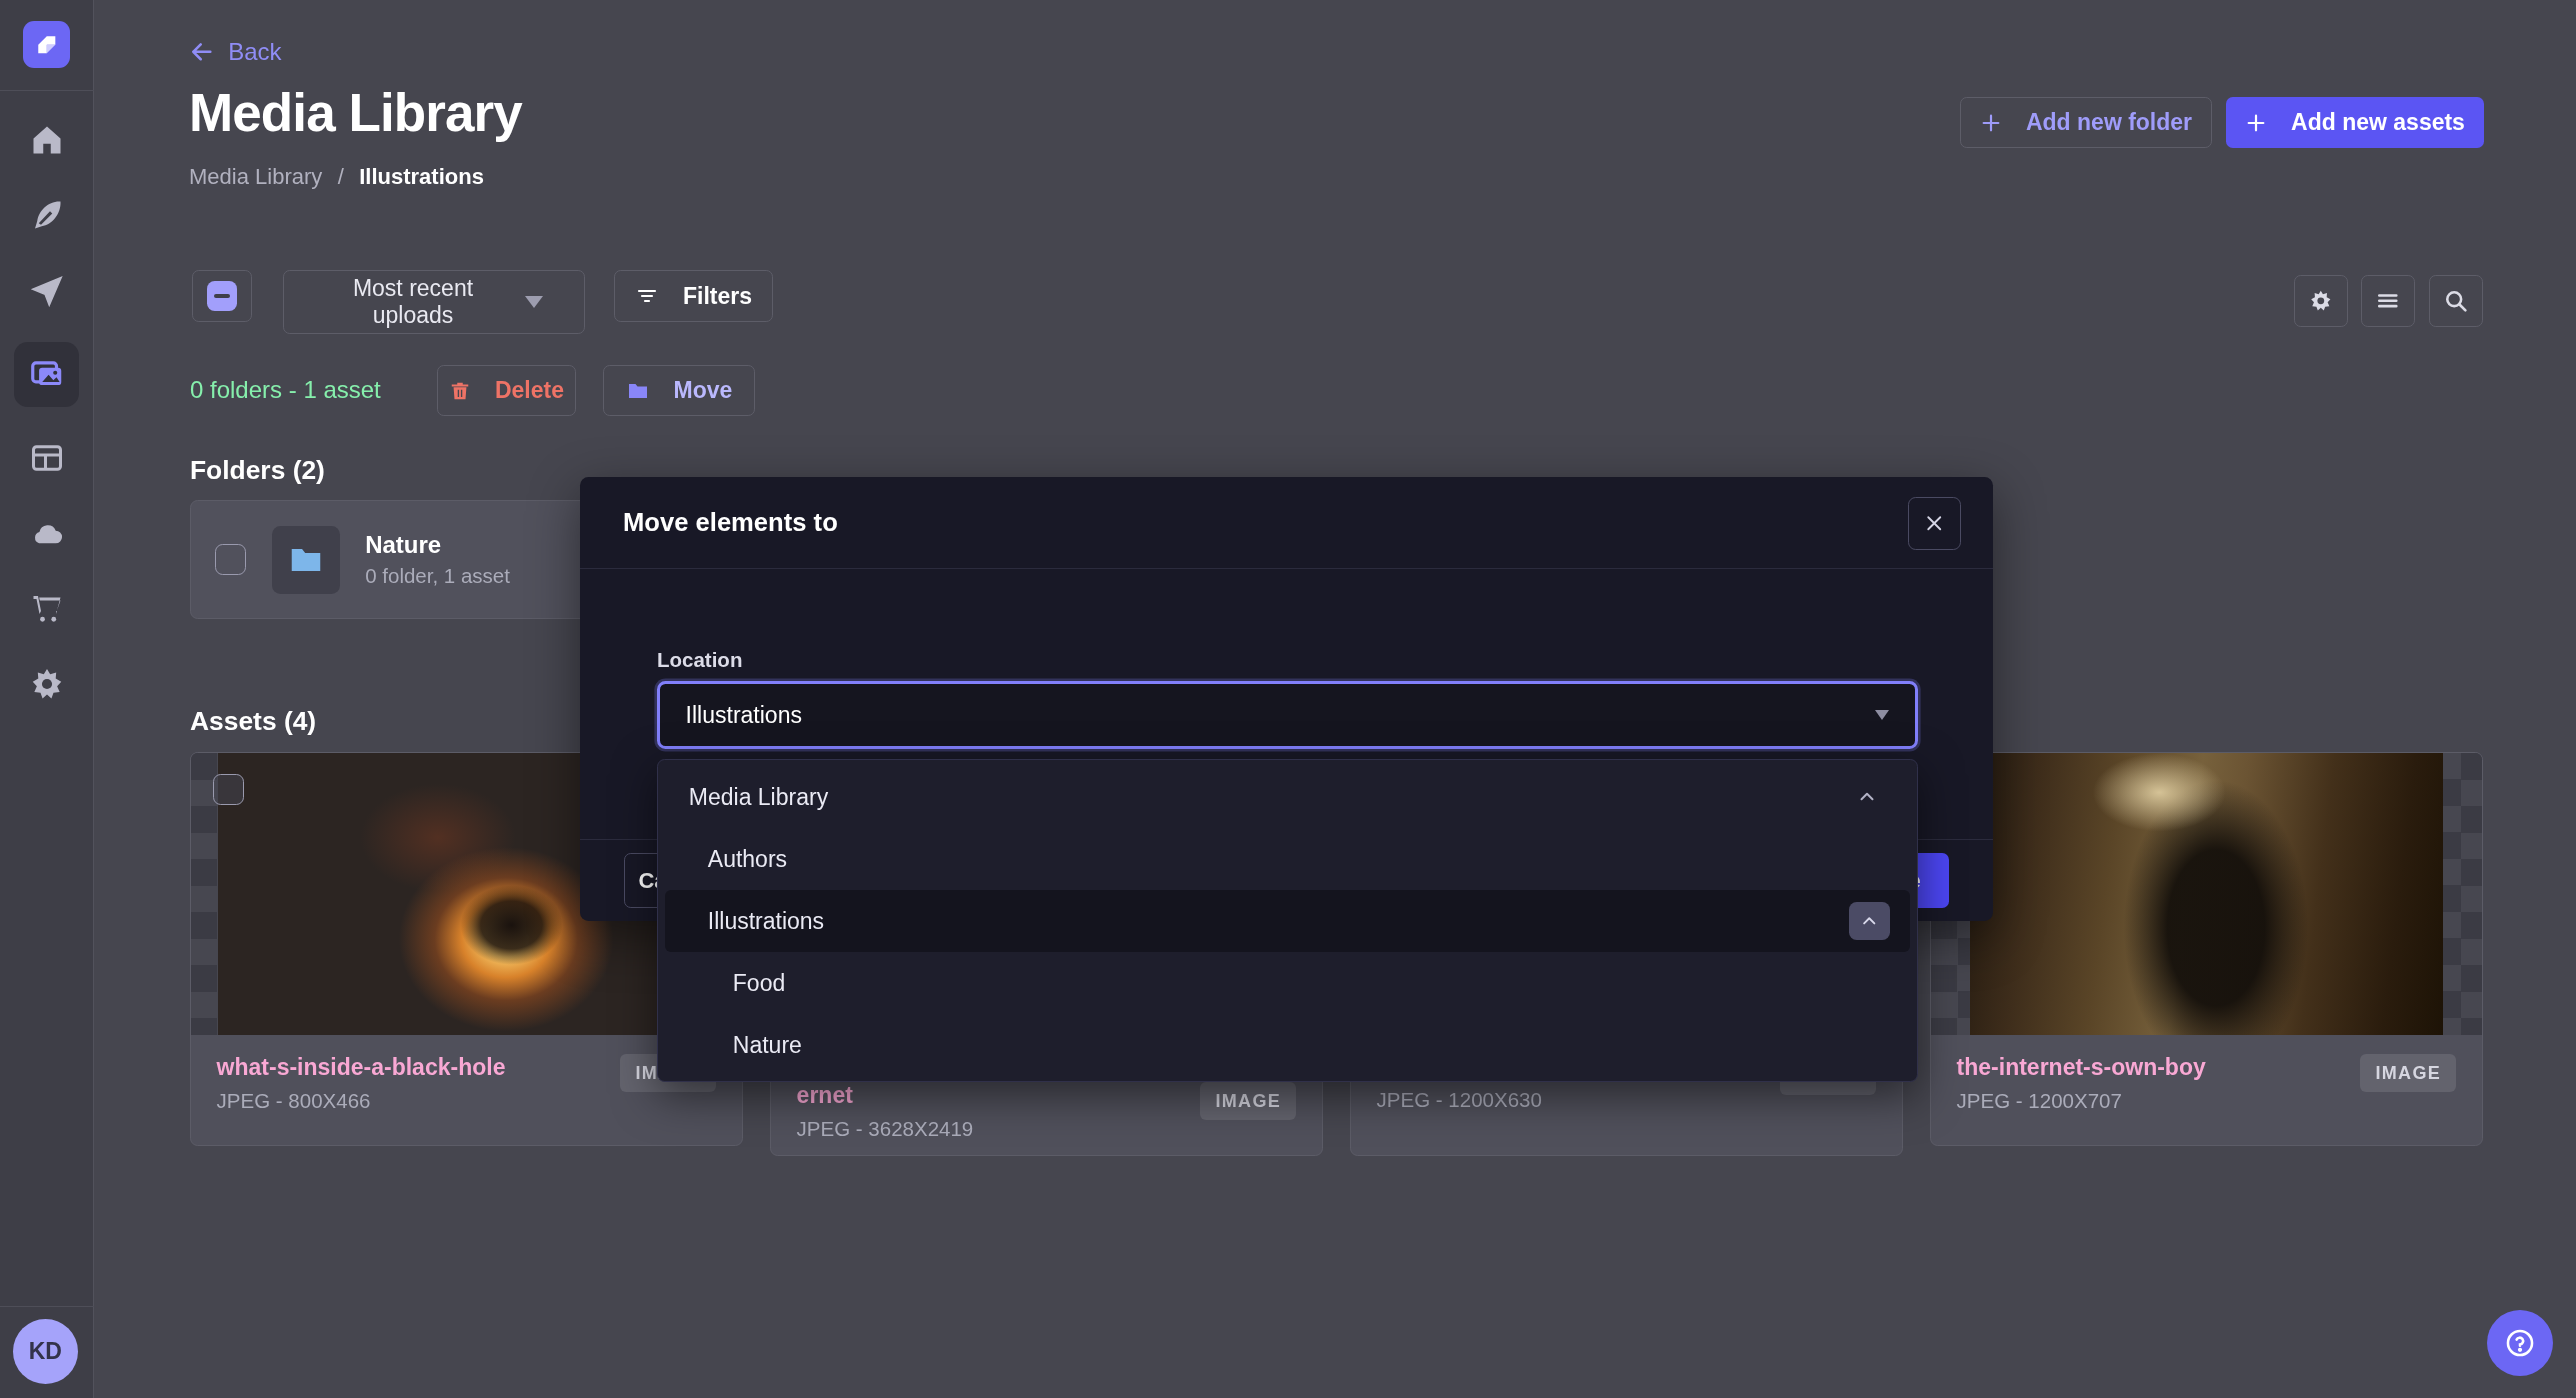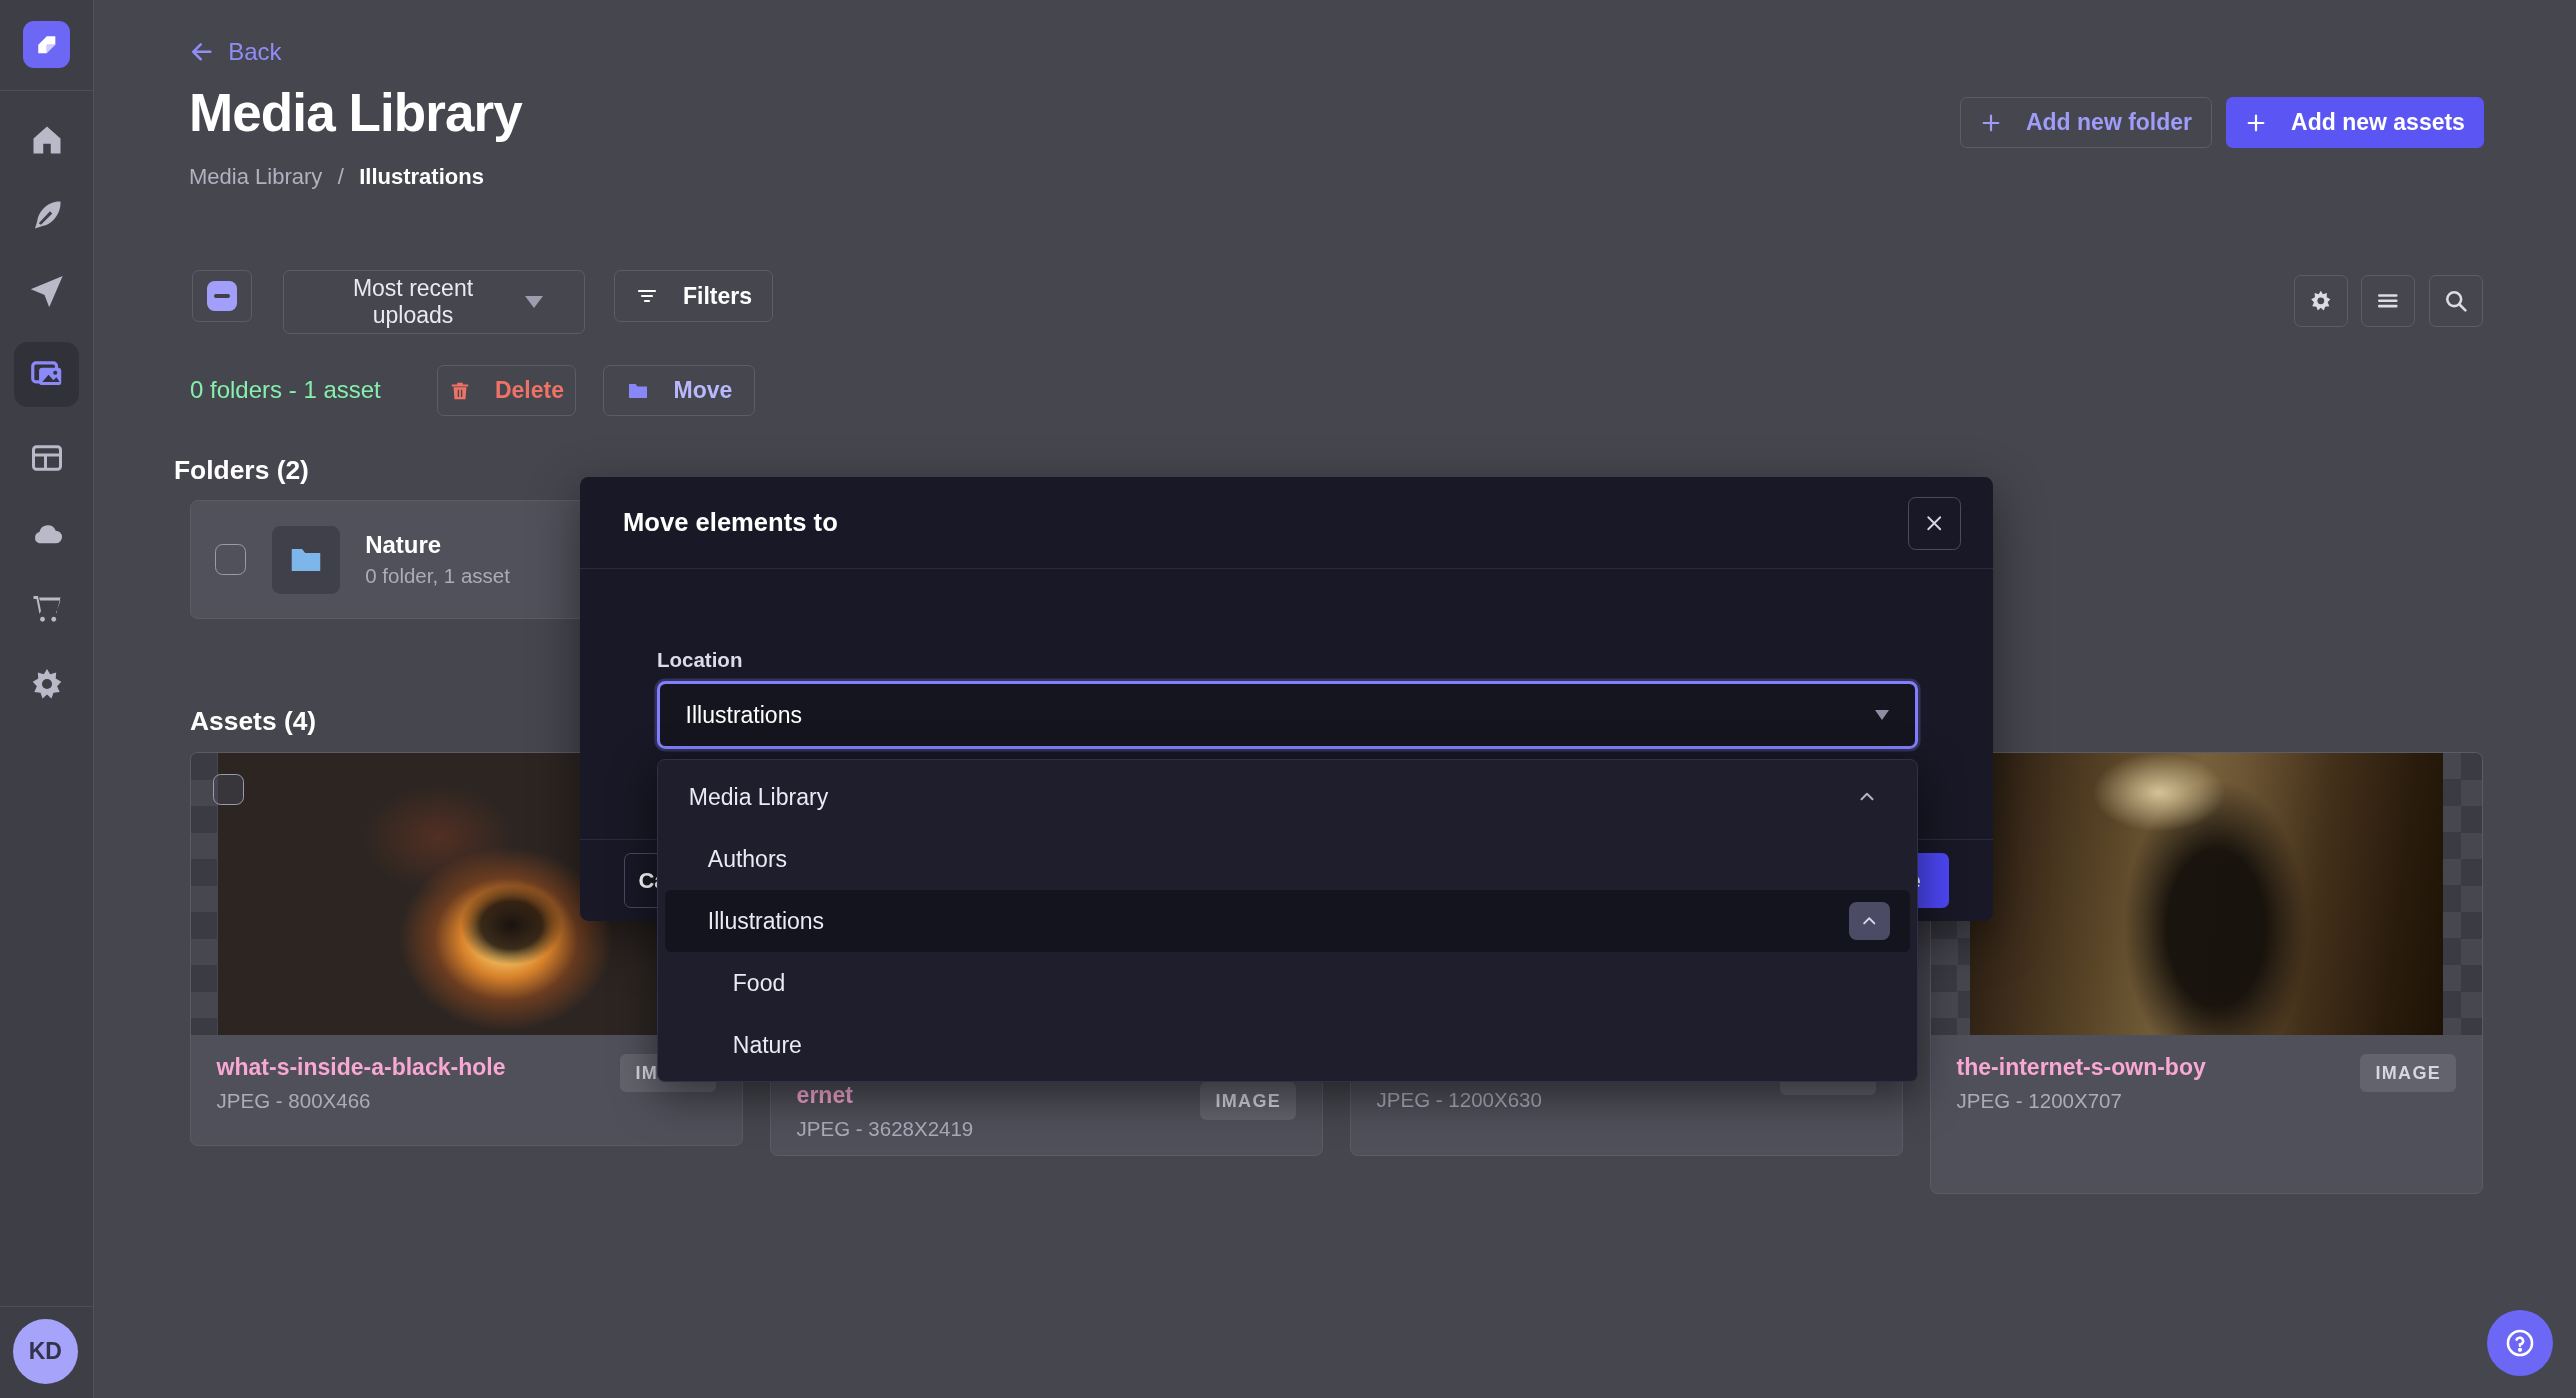--- a/index.html
+++ b/index.html
@@ -45,21 +45,21 @@
                  justify-content:space-between; padding:0 41px; }
   .caret-down { width:0; height:0; border-left:9.4px solid transparent; border-right:9.4px solid transparent;
                 border-top:12px solid #9d9daf; }
   .btn-filters { position:absolute; left:520px; top:270px; width:159px; height:52px; color:#ffffff; font-weight:bold; }
   .icon-btn { position:absolute; top:275px; width:54px; height:52px; color:#dcdce6; }
   .selection-text { position:absolute; left:96px; top:376px; font-size:24px; color:#86efac; }
   .btn-delete { position:absolute; left:343px; top:365px; width:139px; height:51px; color:#ee7366; font-weight:bold; }
   .btn-move-sel { position:absolute; left:509px; top:365px; width:152px; height:51px; color:#bab8fd; font-weight:bold; }
 
   .section-h { font-size:26.4px; font-weight:bold; color:#ffffff; }
-  .folders-h { position:absolute; left:80px; top:455px; }
+  .folders-h { position:absolute; left:96px; top:455px; }
   .assets-h  { position:absolute; left:96px; top:706px; }
 
   .folder-card { position:absolute; left:96px; top:500px; width:553px; height:119px; background:#51515c;
                  border:0.9px solid #5c5c67; border-radius:7.7px; display:flex; align-items:center; gap:25.6px;
                  padding:0 24px; }
   .cb-empty { width:31px; height:31px; border-radius:7.7px; border:1.7px solid #9a9aae; flex:none; }
   .folder-thumb { width:68px; height:68px; border-radius:8.5px; background:#40404b; flex:none;
                   display:flex; align-items:center; justify-content:center; color:#7db6ea; }
   .folder-name { font-size:24px; font-weight:bold; color:#ffffff; }
   .folder-meta { font-size:20.5px; color:#abacba; margin-top:5.1px; }
@@ -319,21 +319,21 @@
       <div class="card-img" style="height:285px">
         <div class="img-plain"></div>
       </div>
       <div class="card-foot">
         <div class="card-title"></div>
         <div class="card-meta">JPEG - 1200X630</div>
         <span class="badge">IMAGE</span>
       </div>
     </div>
 
-    <div class="card" style="left:1836px; top:752px; width:553px; height:442px;">
+    <div class="card" style="left:1836px; top:752px; width:553px; height:394px;">
       <div class="card-img" style="height:282px">
         <div class="img-library"></div>
       </div>
       <div class="card-foot">
         <div class="card-title">the-internet-s-own-boy</div>
         <div class="card-meta">JPEG - 1200X707</div>
         <span class="badge">IMAGE</span>
       </div>
     </div>
   </div>

